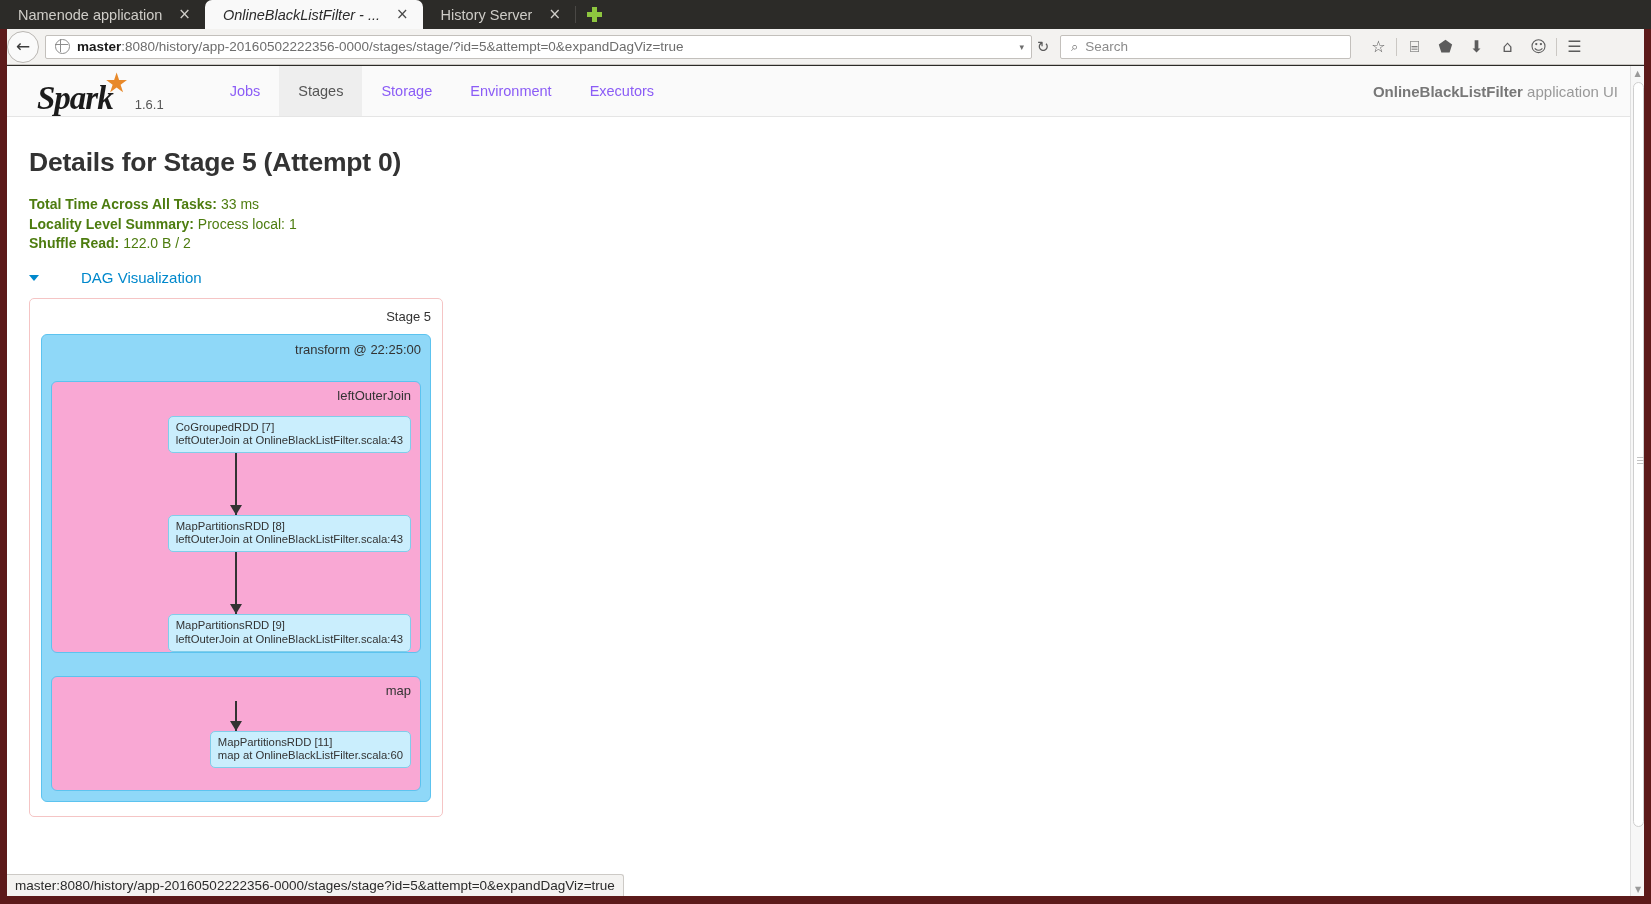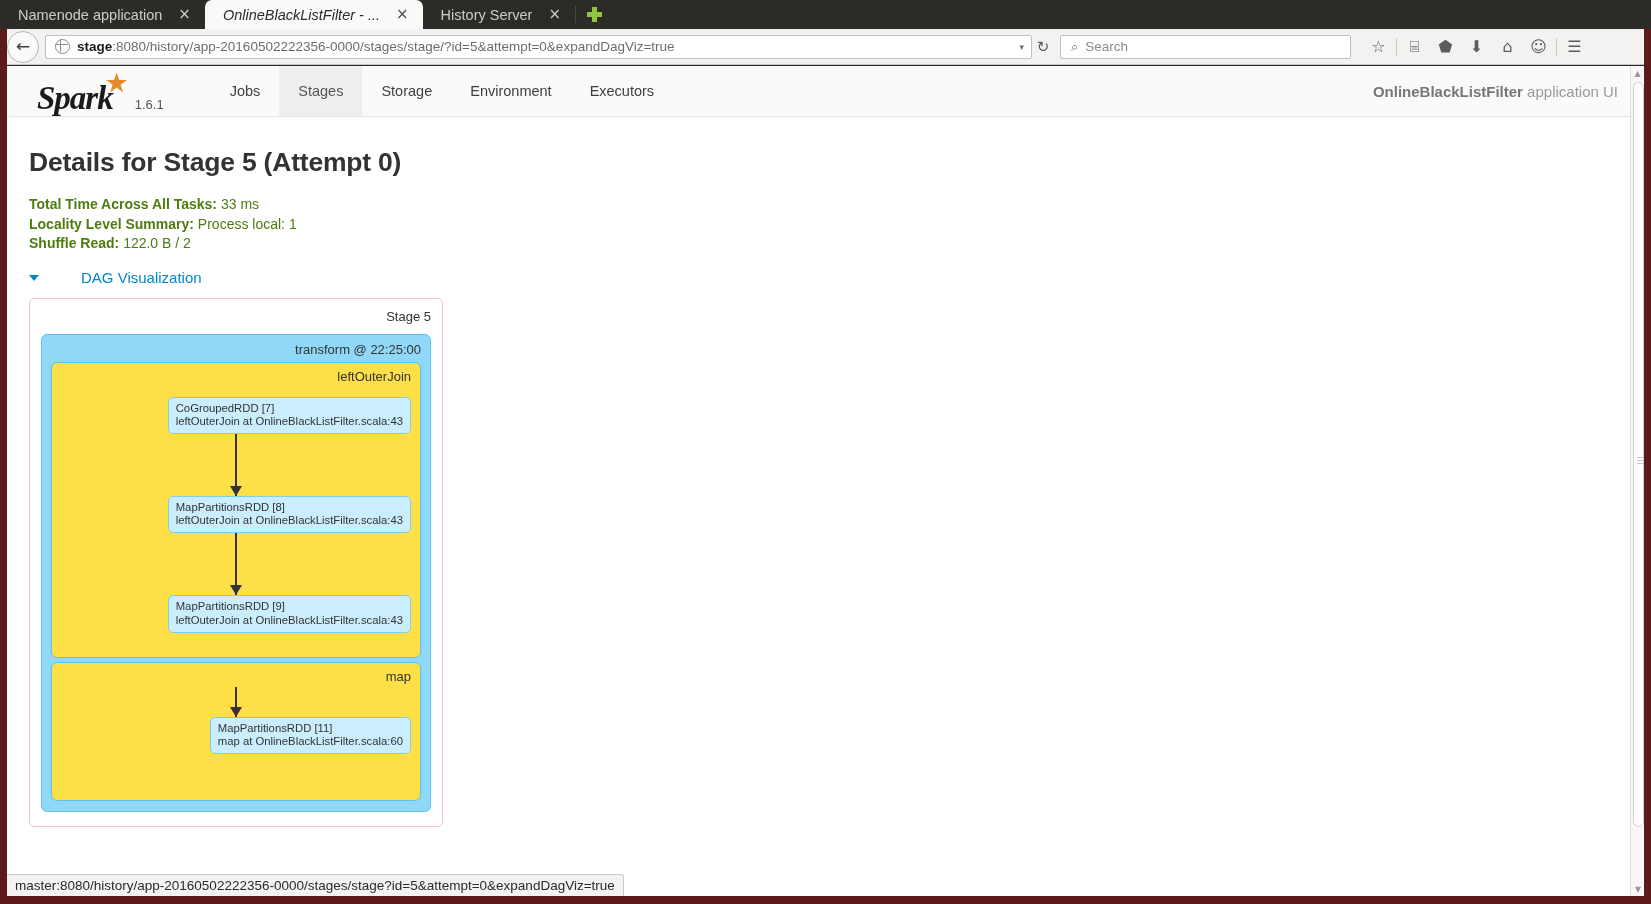--- a/index.html
+++ b/index.html
@@ -279,21 +279,21 @@
     display: flex;
     align-items: stretch;
     height: 50px;
     margin-left: 47px;
   }
   .spark-nav-item {
     display: flex;
     align-items: center;
     padding: 0 19px;
     font-size: 14.5px;
-    color: #404040;
+    color: #8b5cf6;
     height: 50px;
     box-sizing: border-box;
   }
   .spark-nav-item.active {
     background: #eeeeee;
     color: #555555;
   }
   .spark-app-title {
     margin-left: auto;
     margin-right: 26px;
@@ -360,24 +360,24 @@
     border-radius: 6px;
     box-sizing: border-box;
   }
   .cluster-transform {
     background: #8fd8f8;
     border: 1px solid #5cc3ef;
     margin-top: 9px;
     padding: 7px 9px 10px 9px;
   }
   .cluster-op {
-    background: #fde047;
+    background: #f9a8d4;
     border: 1px solid #5cc3ef;
-    padding: 6px 9px 24px 9px;
-    margin-top: 4px;
+    padding: 6px 9px 0 9px;
+    margin-top: 23px;
   }
   .cluster-transform > .cluster-label { color: #333; }
   .rdd-node {
     background: #caeefd;
     border: 1px solid #80cdea;
     border-radius: 5px;
     padding: 4px 7px 5px 7px;
     font-size: 11.3px;
     color: #333333;
     line-height: 13.2px;
@@ -493,21 +493,21 @@
       <span class="plus-ico"></span>
     </div>
   </div>
 
   <div class="navbar">
     <div class="back-btn">
       <span>←</span>
     </div>
     <div class="urlbox">
       <span class="globe-ico"></span>
-      <span class="url-text"><b>stage</b><span>:8080/history/app-20160502222356-0000/stages/stage/?id=5&amp;attempt=0&amp;expandDagViz=true</span></span>
+      <span class="url-text"><b>master</b><span>:8080/history/app-20160502222356-0000/stages/stage/?id=5&amp;attempt=0&amp;expandDagViz=true</span></span>
       <span class="url-drop">▾</span>
     </div>
     <div class="reload-btn">
       <span>↻</span>
     </div>
     <div class="searchbox">
       <span class="srch-glyph">⌕</span>
       <span>Search</span>
     </div>
     <div class="tool-icons">

